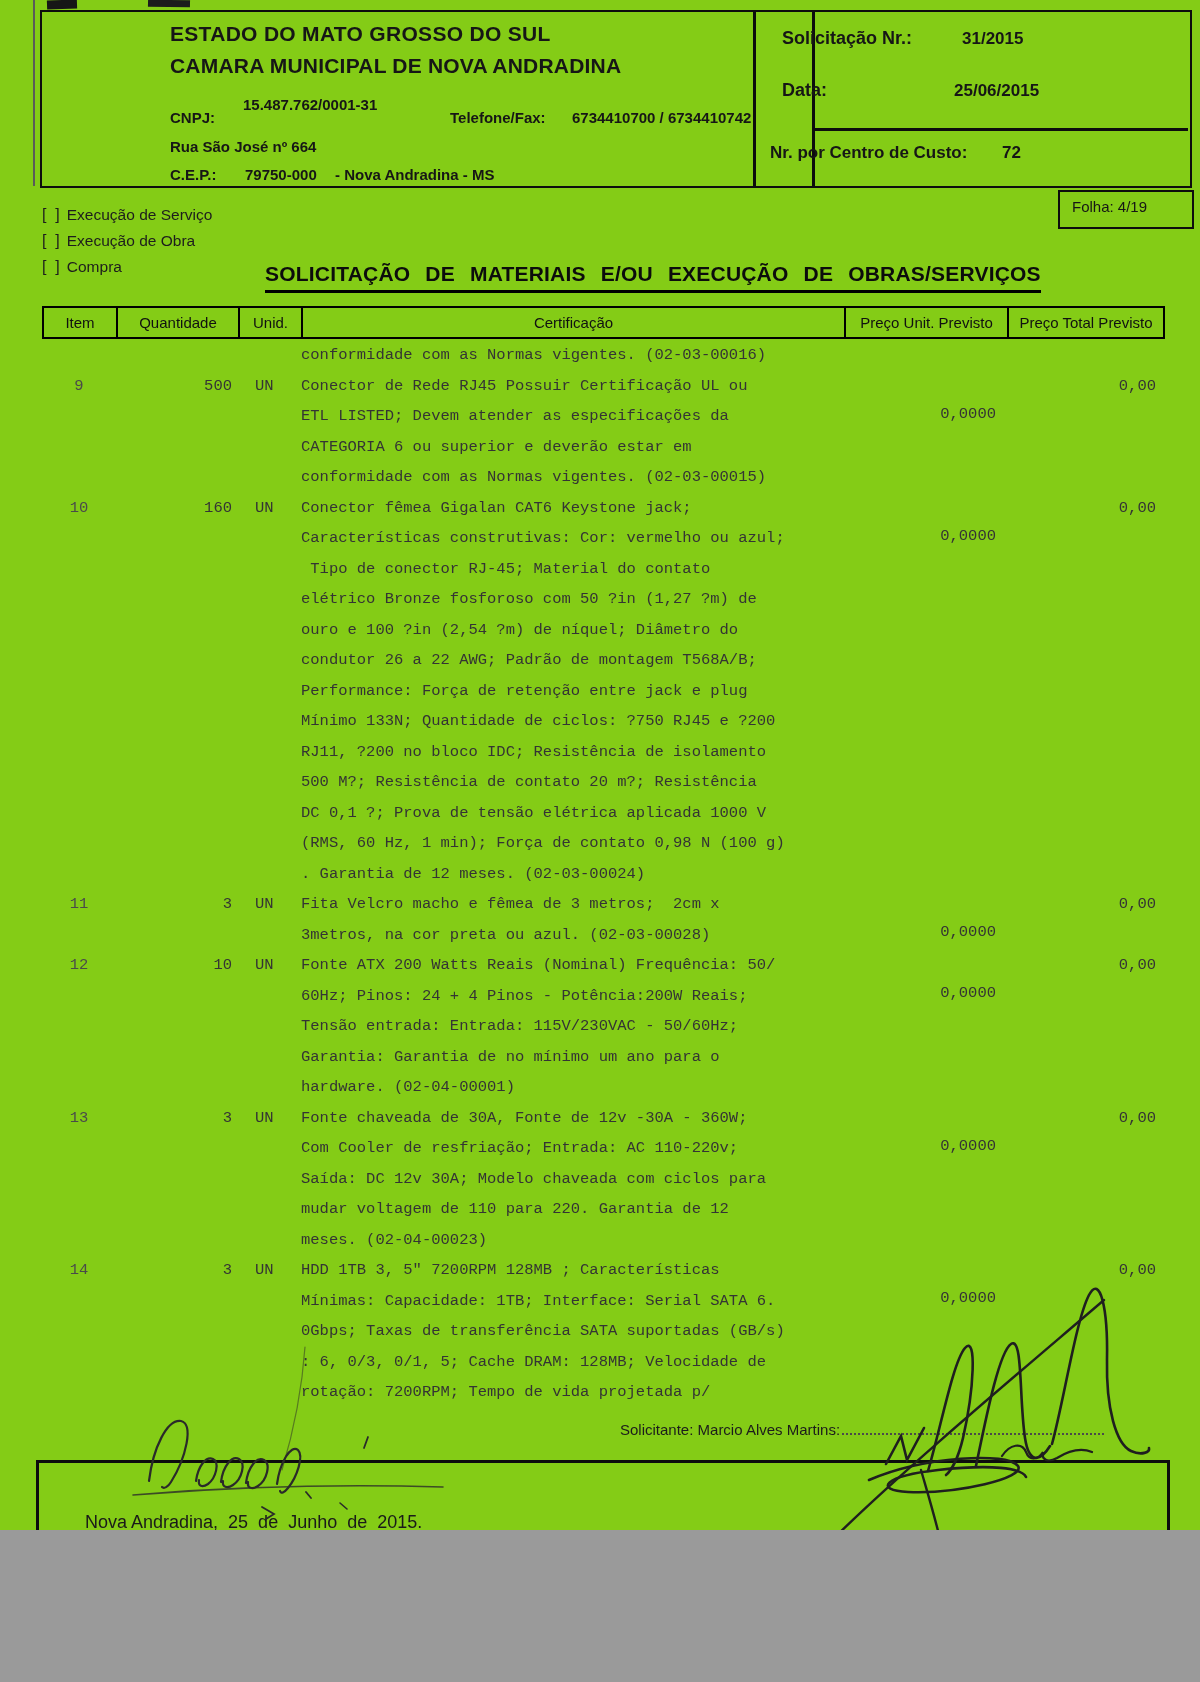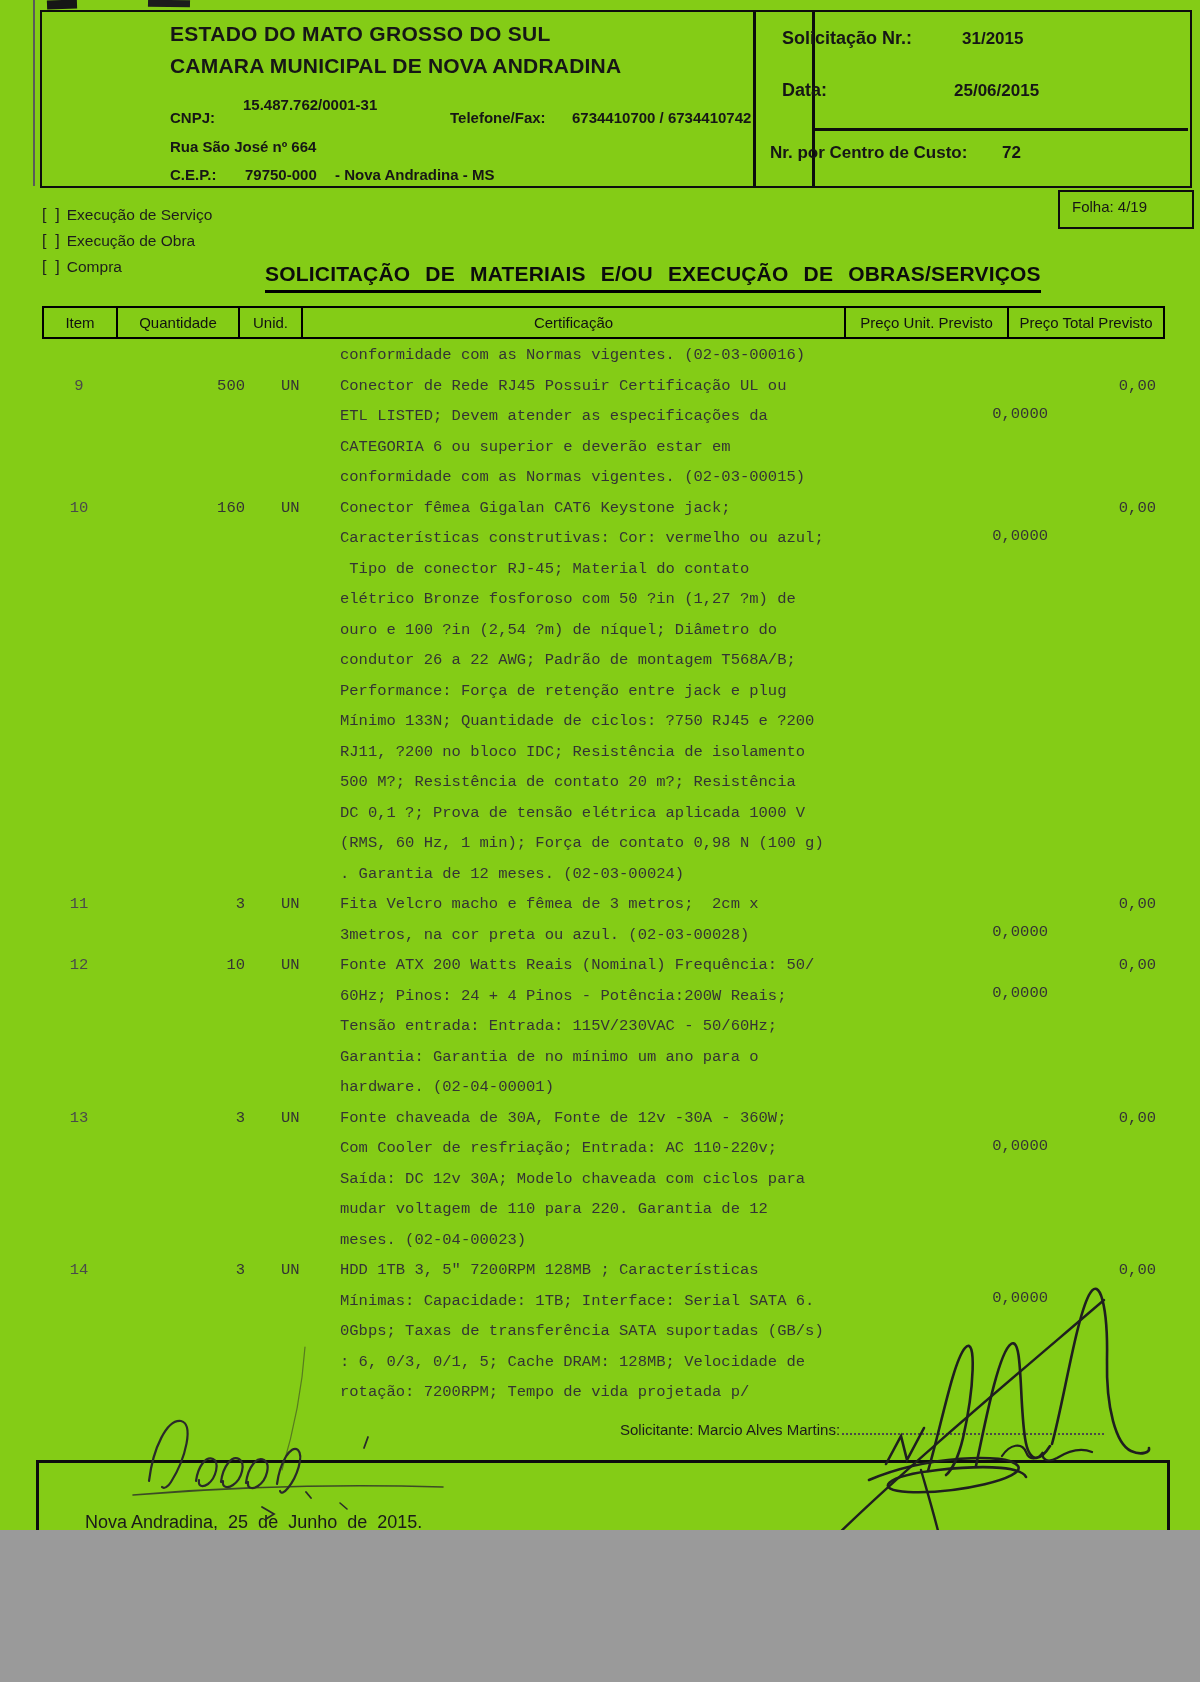--- a/index.html
+++ b/index.html
@@ -58,21 +58,21 @@
     display:grid; grid-template-columns:74px 122px 63px 543px 163px auto;
   }
   .th { display:flex; align-items:center; justify-content:center;
         font-size:15px; color:#111; border-right:2px solid #000; }
   .th:last-child { border-right:none; }
 
   
   .tbody { left:42px; top:340px; width:1123px;
            font-family:"Liberation Mono", monospace; font-size:15.5px; color:#343434; }
   .trow { display:grid; grid-template-columns:74px 122px 63px 543px 163px auto;
-          line-height:30.5px;gap:13px; }
+          line-height:30.5px; }
   .c-item { text-align:center; color:#4a4a4a; }
   .c-qty  { text-align:right; padding-right:6px; }
   .c-unit { padding-left:17px; }
   .c-spec .spec-line { white-space:pre; }
   .c-pu { text-align:right; padding-right:11px;margin-top:28px; }
   .c-pt { text-align:right; padding-right:9px; }
 
   
   .solicitante { left:620px; top:1421px; font-size:15px; color:#1c1c1c; white-space:nowrap; }
   .dots { display:inline-block; width:262px; height:12px;

